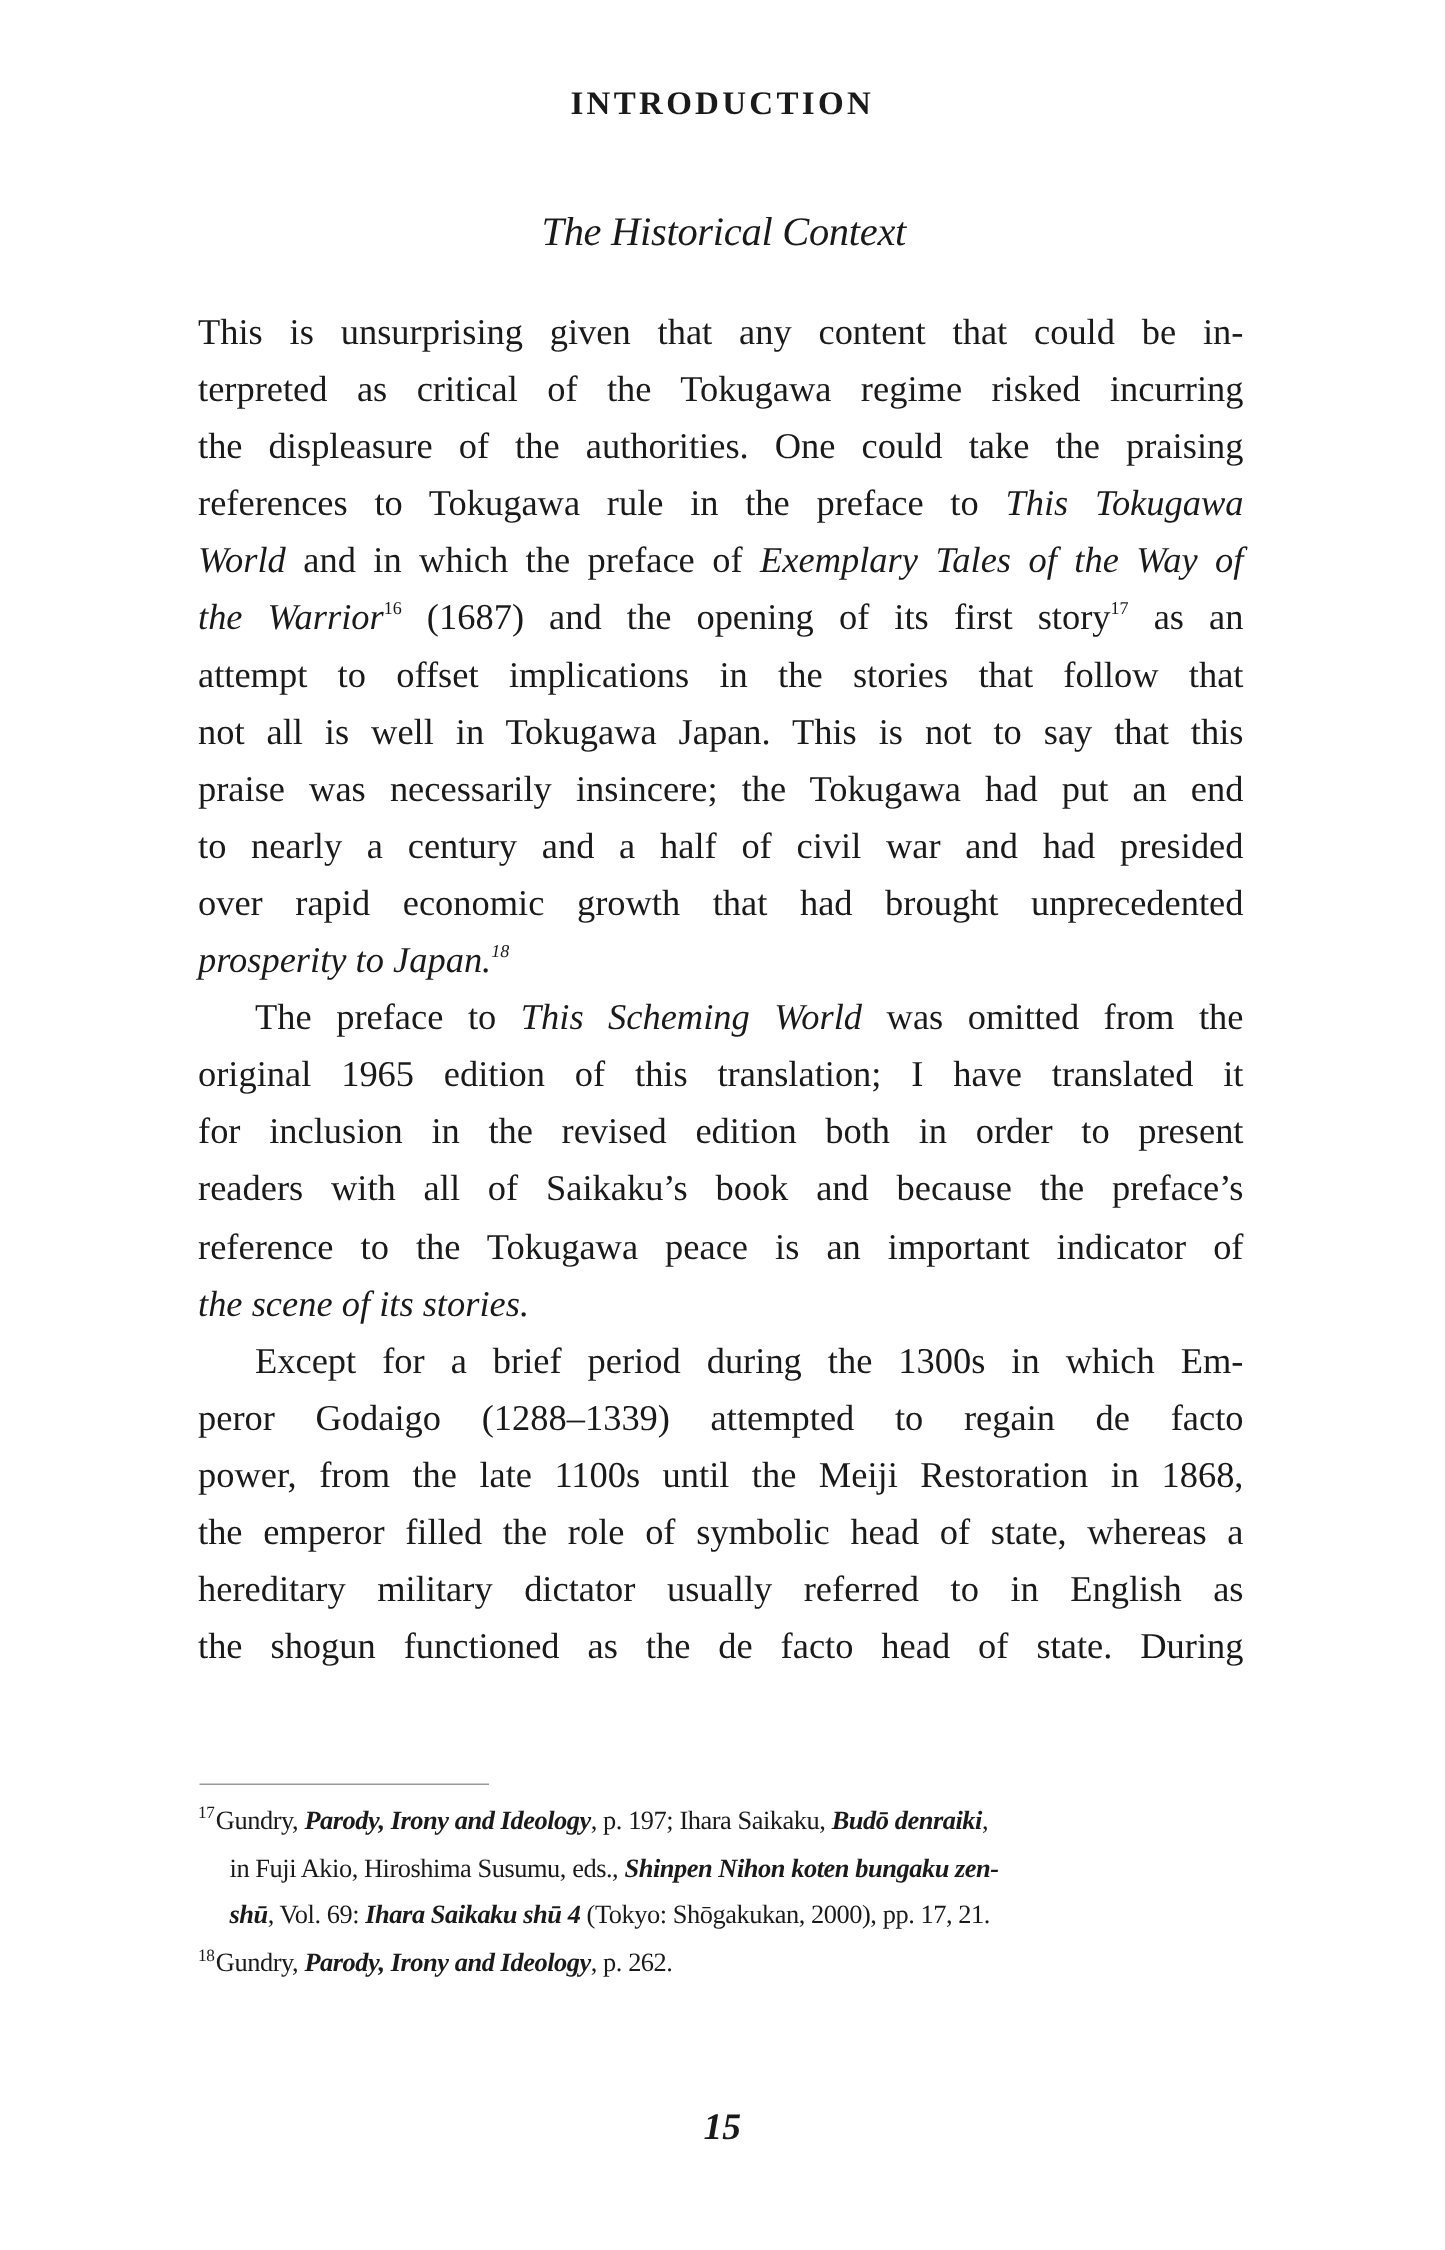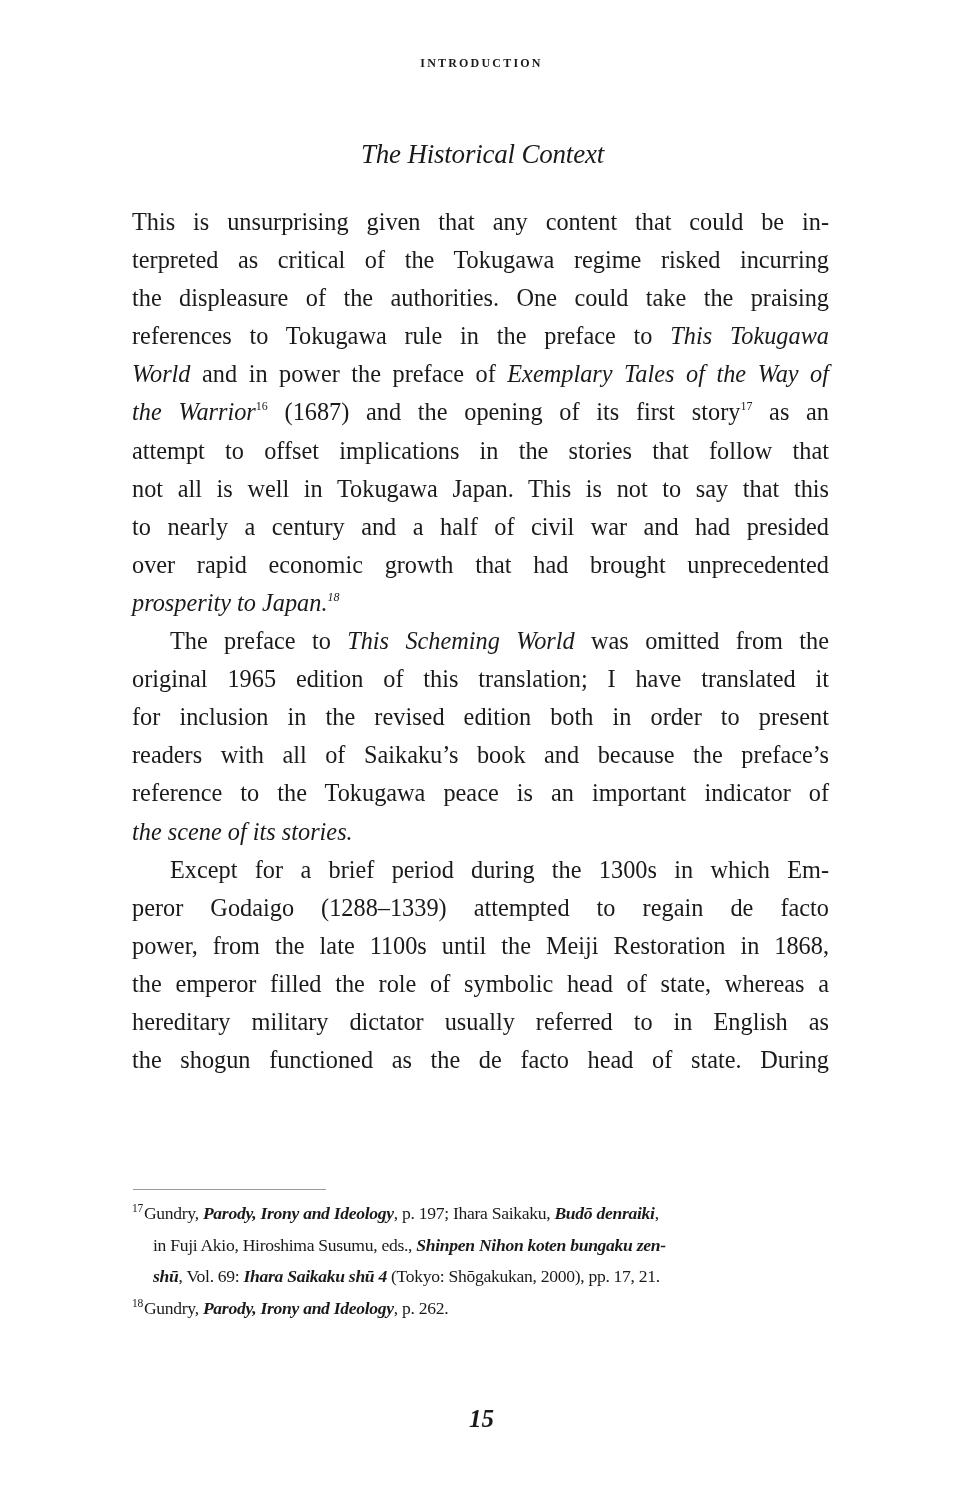--- a/index.html
+++ b/index.html
@@ -1,17 +1,17 @@
 <!DOCTYPE html>
 <html><head>
   <meta charset="utf-8">
   <style>
     html, body { margin: 0; padding: 0; background: #ffffff; }
     body { width: 963px; height: 1500px; position: relative; overflow: hidden; color: #1a1a1a; font-family: "Liberation Serif", "DejaVu Serif", serif; }
-    .running-head { position: absolute; top: 56px; left: 0; width: 963px; text-align: center; font-size: 12px; letter-spacing: 2.2px; font-weight: 600; }
+    .running-head { position: absolute; top: 56px; left: 0; width: 963px; text-align: center; font-size: 22px; letter-spacing: 2.2px; font-weight: 600; }
     .section-title { position: absolute; top: 138px; left: 0; width: 963px; text-align: center; font-size: 27px; letter-spacing: -0.2px; }
     .body-text { position: absolute; top: 203px; left: 132px; width: 697px; font-size: 24.3px; line-height: 38.1px; }
     .line { display: block; white-space: nowrap; text-align: justify; text-align-last: justify; height: 38.1px; }
     .line.last { text-align-last: left; font-style: italic; }
     .line.indent { padding-left: 38px; }
     .line i { font-style: italic; }
     sup.fn { font-size: 12px; line-height: 0; vertical-align: 10px; }
     .fn-rule { position: absolute; top: 1189px; left: 133px; width: 193px; height: 1px; background: #9a9a9a; }
     .footnotes { position: absolute; top: 1198px; left: 132px; width: 700px; font-size: 17.6px; line-height: 31.5px; letter-spacing: -0.3px; }
     .fn-line { display: block; white-space: nowrap; height: 31.5px; }
@@ -26,24 +26,25 @@
 <div class="running-head">INTRODUCTION</div>
 
 <h2 class="section-title" style="margin:1px;font-weight:normal;font-style:italic;">The Historical Context</h2>
 
 <div class="body-text">
 
   <span class="line">This is unsurprising given that any content that could be in-</span>
   <span class="line">terpreted as critical of the Tokugawa regime risked incurring</span>
   <span class="line">the displeasure of the authorities. One could take the praising</span>
   <span class="line"><span>references to Tokugawa rule in the preface to </span><i>This Tokugawa</i></span>
-  <span class="line"><i>World</i><span style="white-space:pre"> and in power the preface of </span><i>Exemplary Tales of the Way of</i></span>
+  <span class="line"><i>World</i><span style="white-space:pre"> and in which the preface of </span><i>Exemplary Tales of the Way of</i></span>
   <span class="line"><i>the Warrior</i><sup class="fn">16</sup><span style="white-space:pre"> (1687) and the opening of its first story</span><sup class="fn">17</sup><span style="white-space:pre"> as an</span></span>
   <span class="line">attempt to offset implications in the stories that follow that</span>
   <span class="line">not all is well in Tokugawa Japan. This is not to say that this</span>
+  <span class="line">praise was necessarily insincere; the Tokugawa had put an end</span>
   <span class="line">to nearly a century and a half of civil war and had presided</span>
   <span class="line">over rapid economic growth that had brought unprecedented</span>
   <span class="line last"><span>prosperity to Japan.</span><sup class="fn">18</sup></span>
 
   <span class="line indent"><span style="white-space:pre">The preface to </span><i>This Scheming World</i><span style="white-space:pre"> was omitted from the</span></span>
   <span class="line">original 1965 edition of this translation; I have translated it</span>
   <span class="line">for inclusion in the revised edition both in order to present</span>
   <span class="line">readers with all of Saikaku’s book and because the preface’s</span>
   <span class="line">reference to the Tokugawa peace is an important indicator of</span>
   <span class="line last">the scene of its stories.</span>

